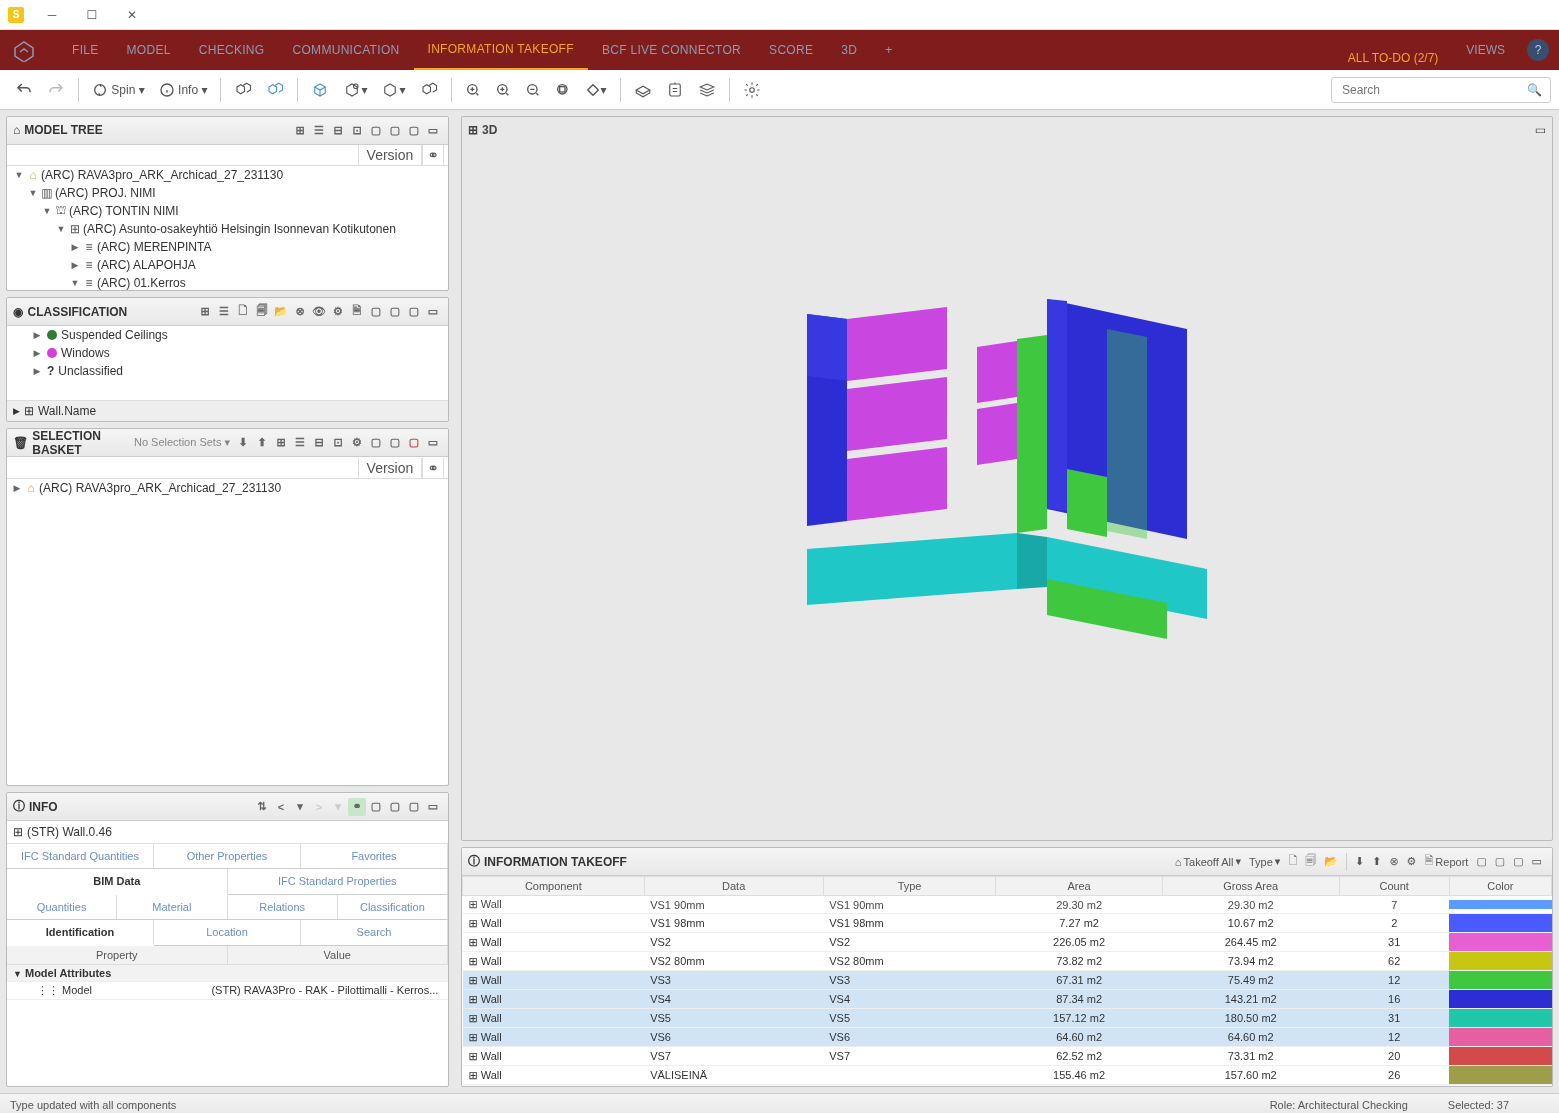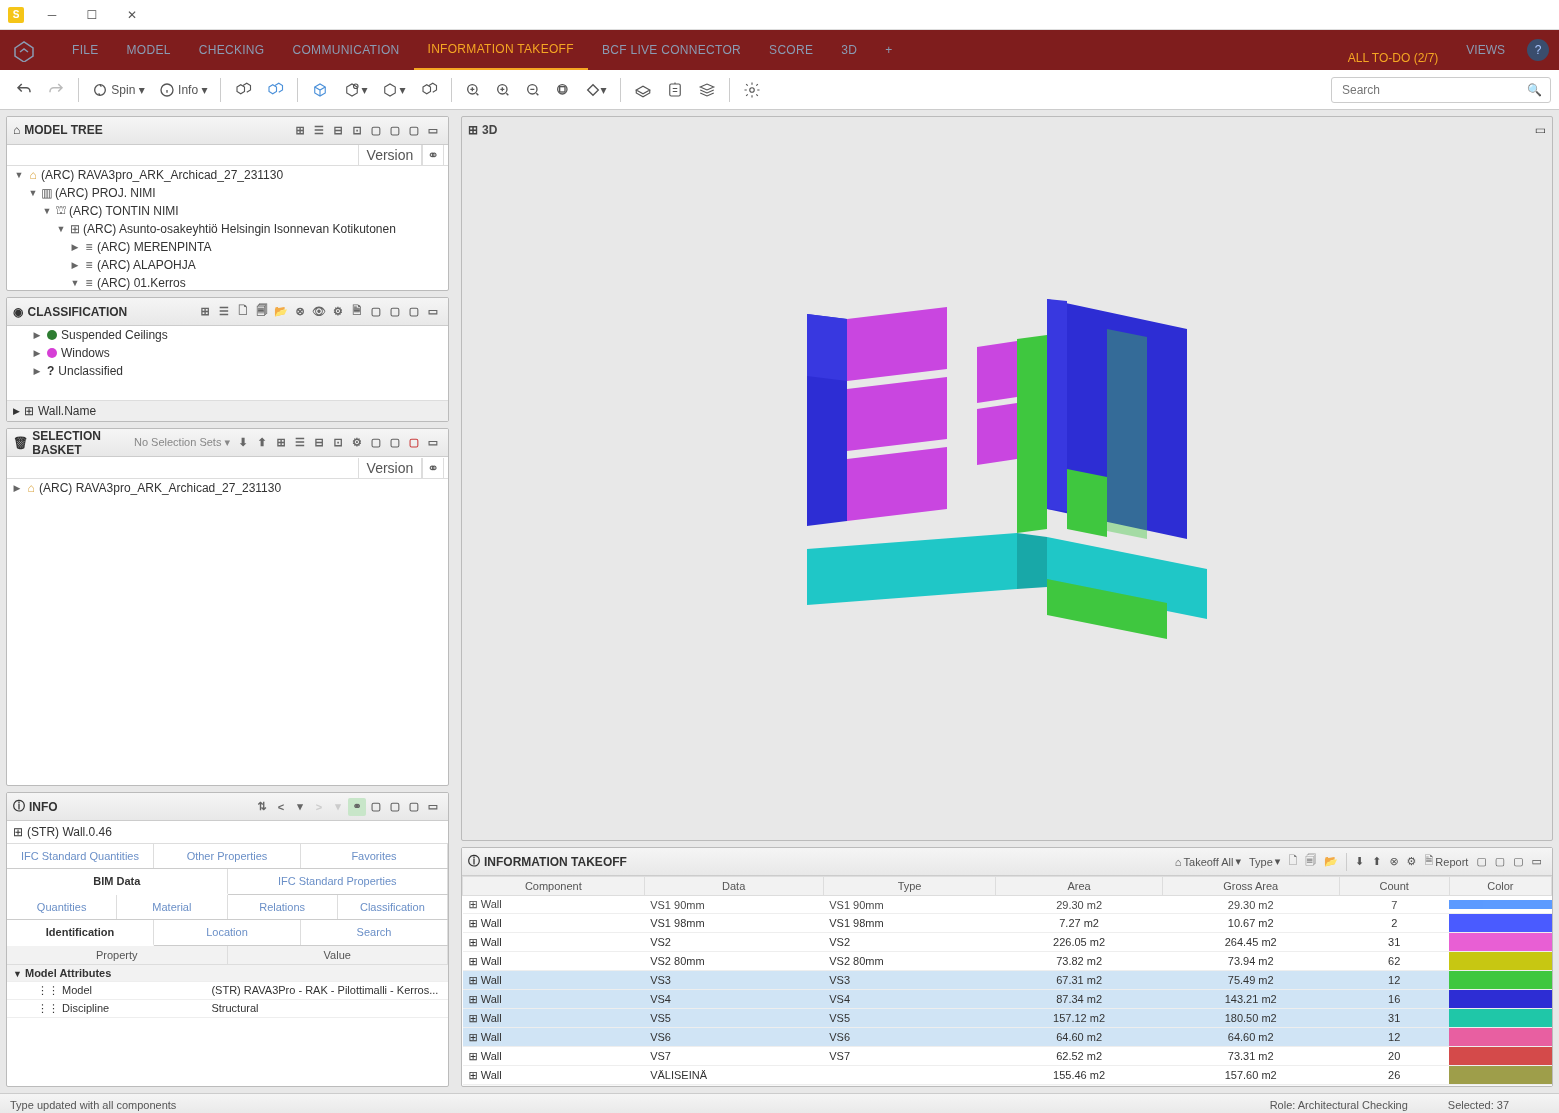--- a/index.html
+++ b/index.html
@@ -411,24 +411,20 @@
         <div>Value</div>
       </div>
       <div id="propbody" style="overflow:auto;flex:1;">
           <div class="proprow section">
             <div class="k"><span style="font-size:9px;">▼</span> Model Attributes</div>
           </div>
           <div class="proprow">
             <div class="k" style="padding-left:30px;">⋮⋮ Model</div>
             <div class="v">(STR) RAVA3Pro - RAK - Pilottimalli - Kerros...</div>
           </div>
-          <div class="proprow">
-            <div class="k" style="padding-left:30px;">⋮⋮ Discipline</div>
-            <div class="v">Structural</div>
-          </div>
         </div>
     </div>
   </div>
 
   <div class="rightcol">
     <div class="viewport">
       <div class="vp-hdr">
           <span>⊞</span>
           <span>3D</span>
         </div>

